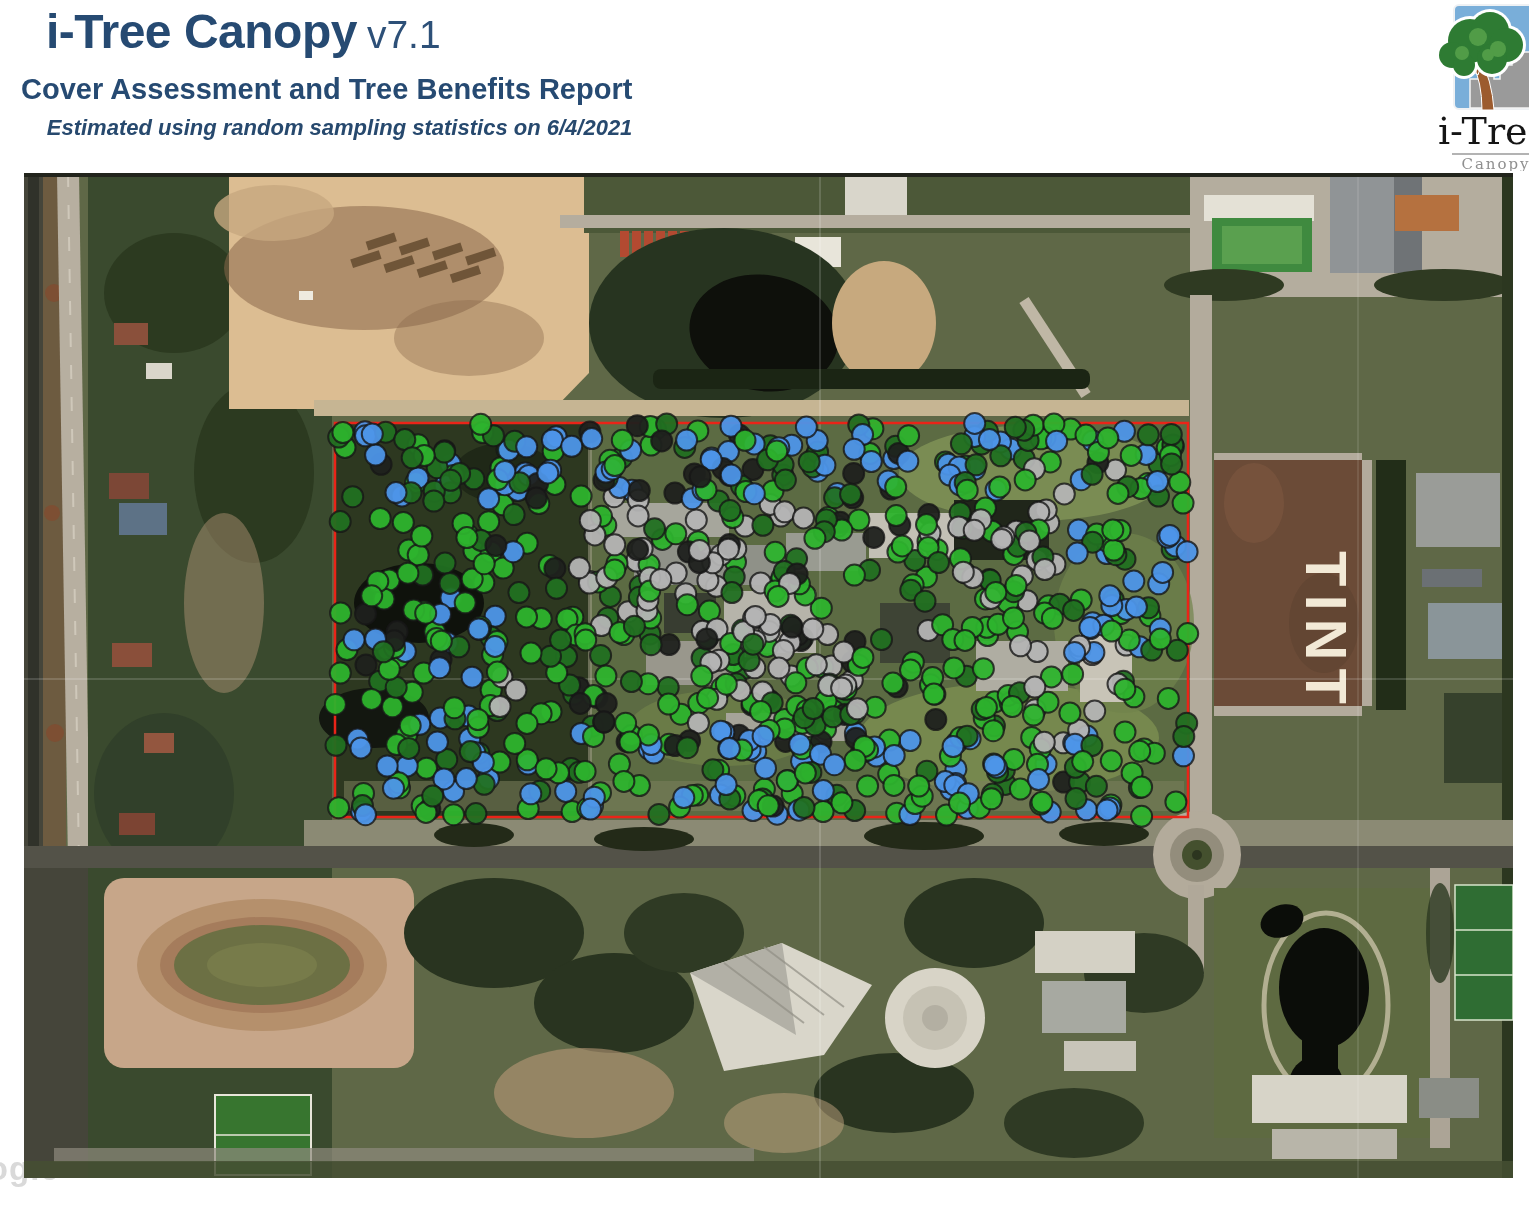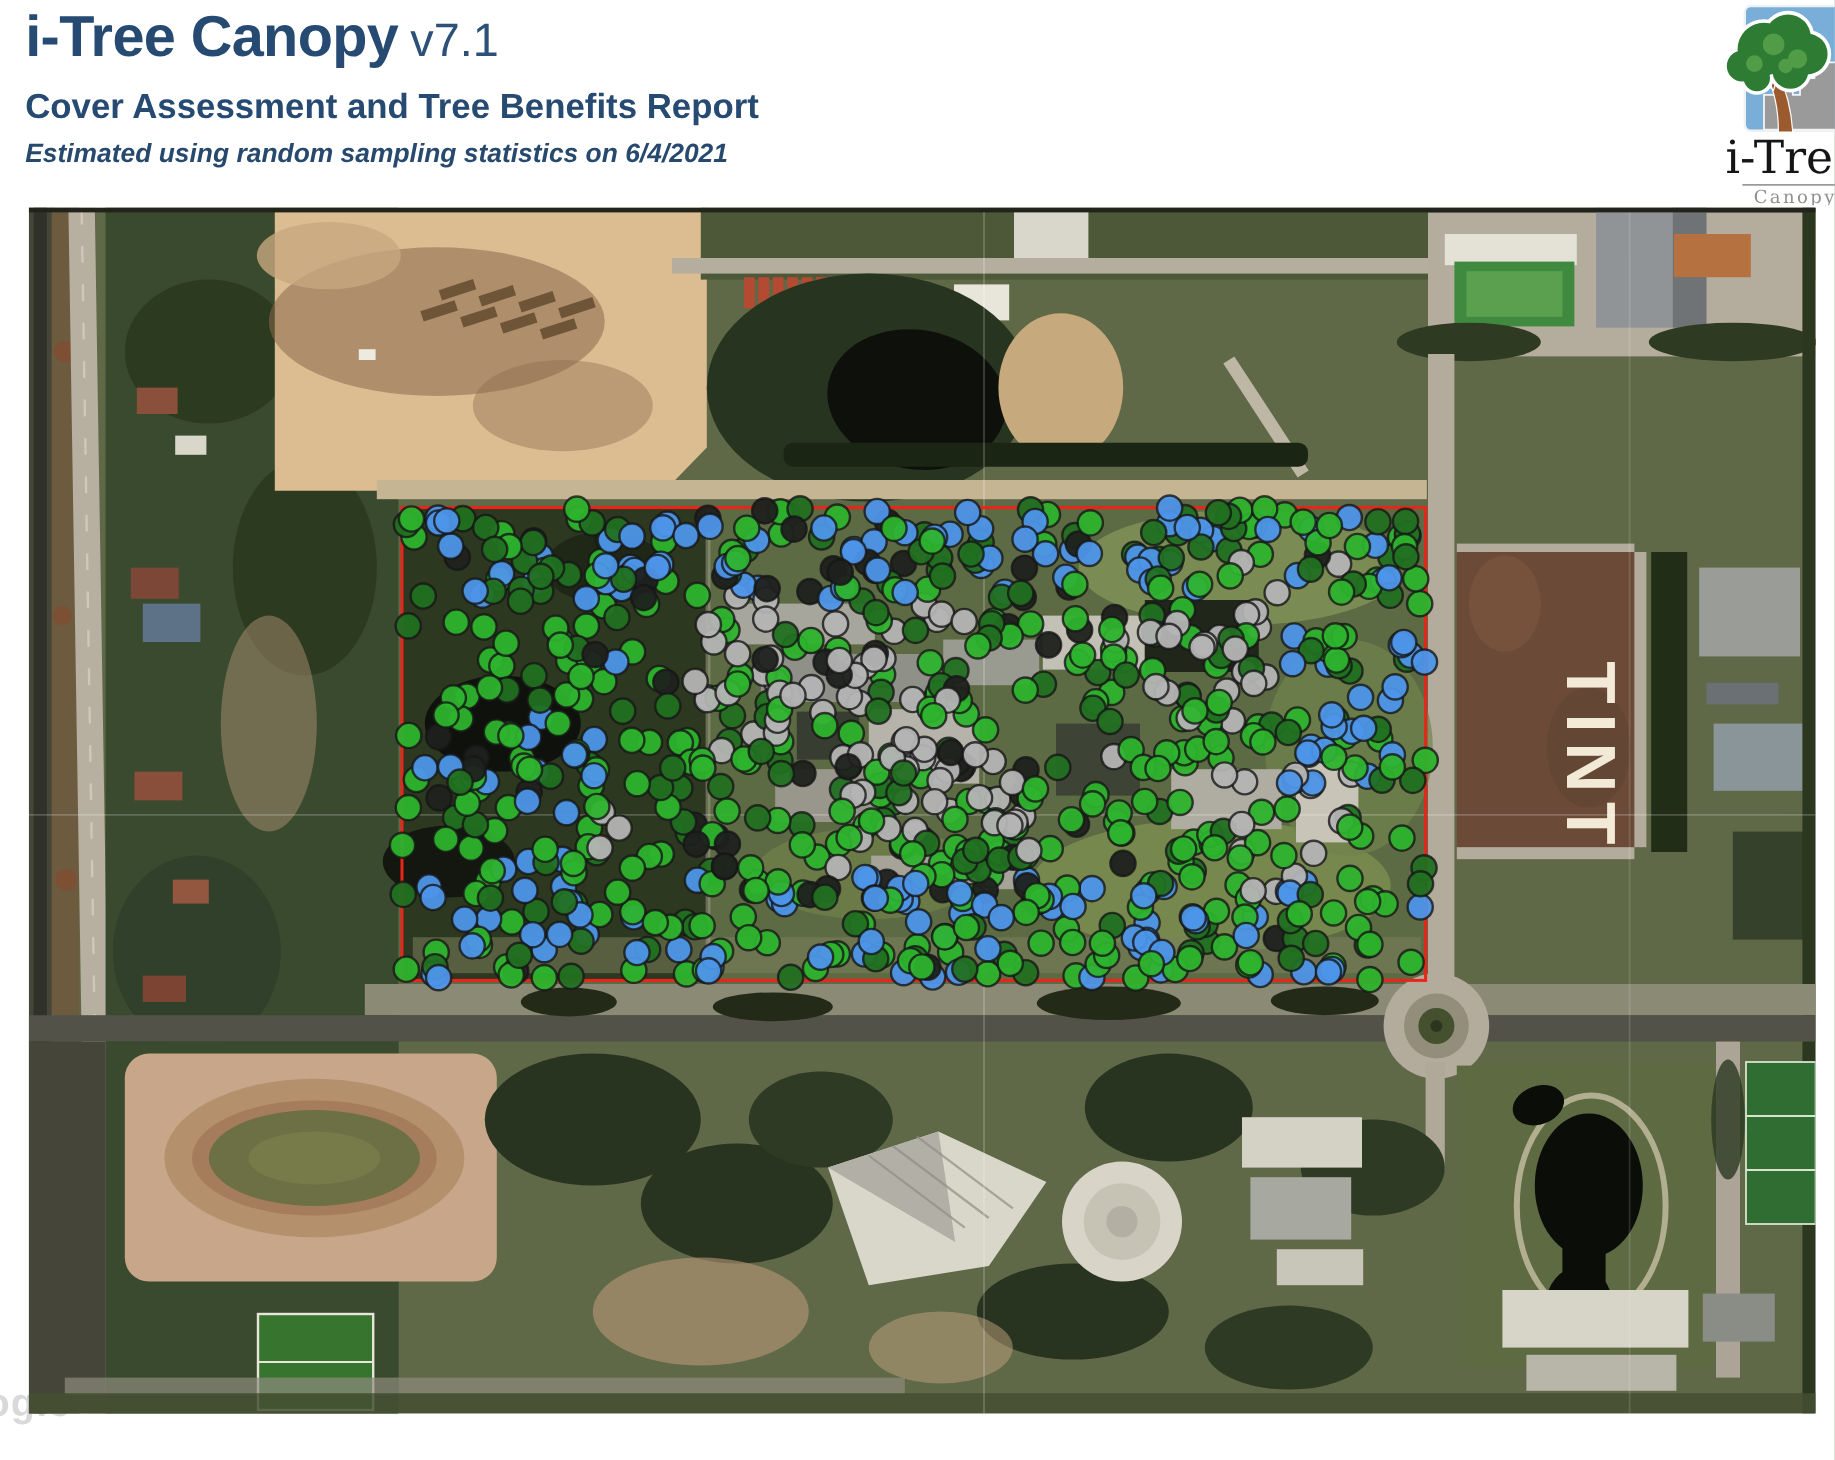--- a/index.html
+++ b/index.html
@@ -3,24 +3,24 @@
 <meta charset="utf-8">
 <style>
   html,body{margin:0;padding:0;}
   body{
     width:1529px;height:1217px;position:relative;overflow:hidden;
     background:#ffffff;font-family:"Liberation Sans",sans-serif;
   }
   
   .report-header{position:absolute;left:21px;top:6px;z-index:3;color:#264a72;}
   .title-line{white-space:nowrap;line-height:1.1;}
-  .title-main{font-size:48px;font-weight:700;color:#264a72;letter-spacing:-0.5px;}
+  .title-main{font-size:48px;font-weight:700;color:#264a72;letter-spacing:-0.5px;margin-left:25px;}
   .title-version{font-size:39px;font-weight:400;color:#2d5078;margin-left:10px;text-align:right;}
   .subtitle{font-size:29px;font-weight:700;color:#264a72;margin-top:14px;}
-  .subnote{font-size:22px;font-style:italic;font-weight:600;color:#27496e;margin-top:9px;}
+  .subnote{font-size:22px;font-style:italic;font-weight:600;color:#27496e;margin-top:9px;text-align:right;}
   
   .logo-wrap{position:absolute;left:1436px;top:3px;width:120px;height:168px;z-index:3;}
   
   .map-frame{position:absolute;left:24px;top:173px;width:1489px;height:1005px;z-index:2;}
   .map-frame svg{display:block;}
   .watermark{
     position:absolute;left:-60px;top:1150px;z-index:1;
     font-family:"Liberation Sans",sans-serif;font-weight:700;font-size:33px;
     color:#d9d9d9;letter-spacing:1px;
   }

